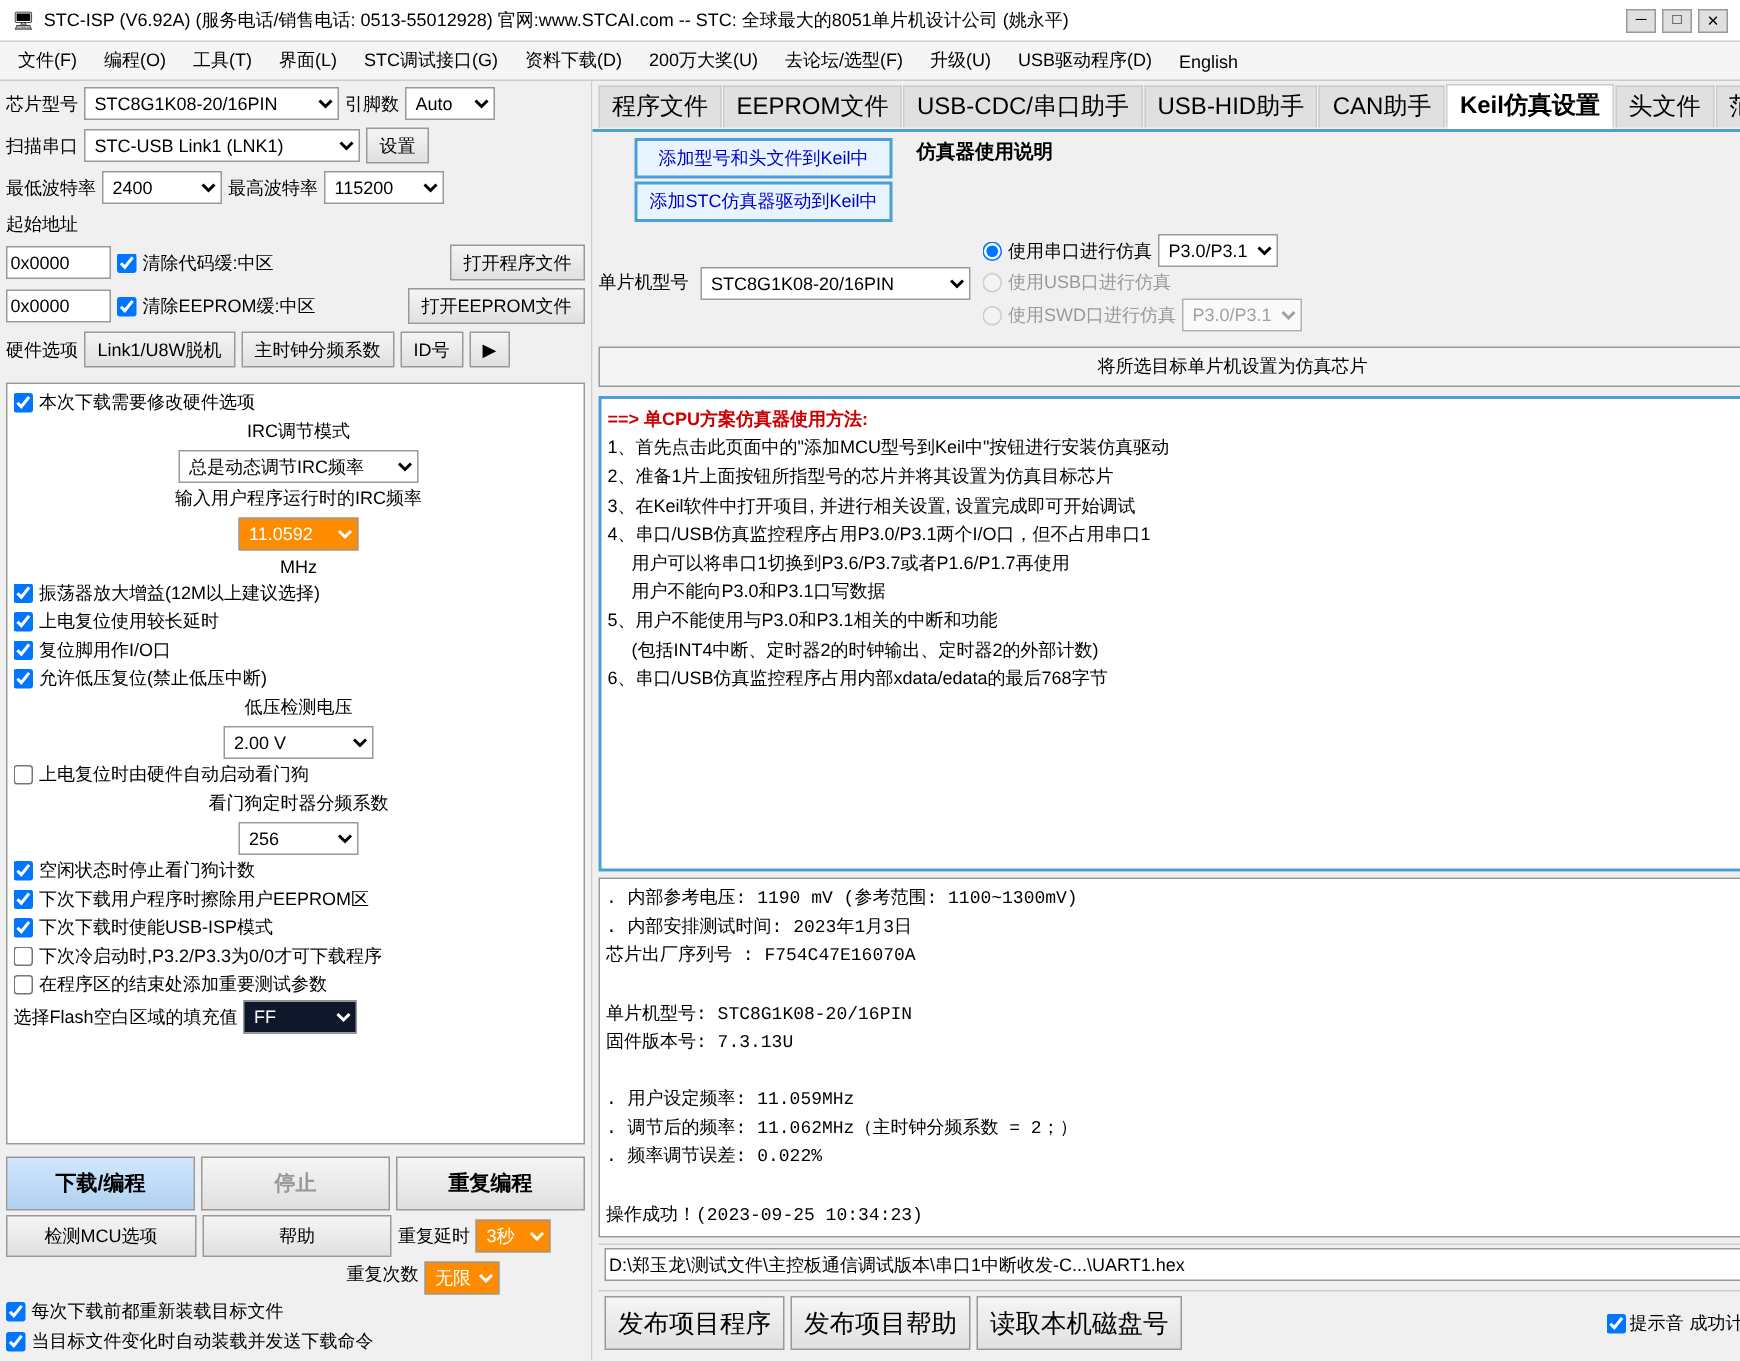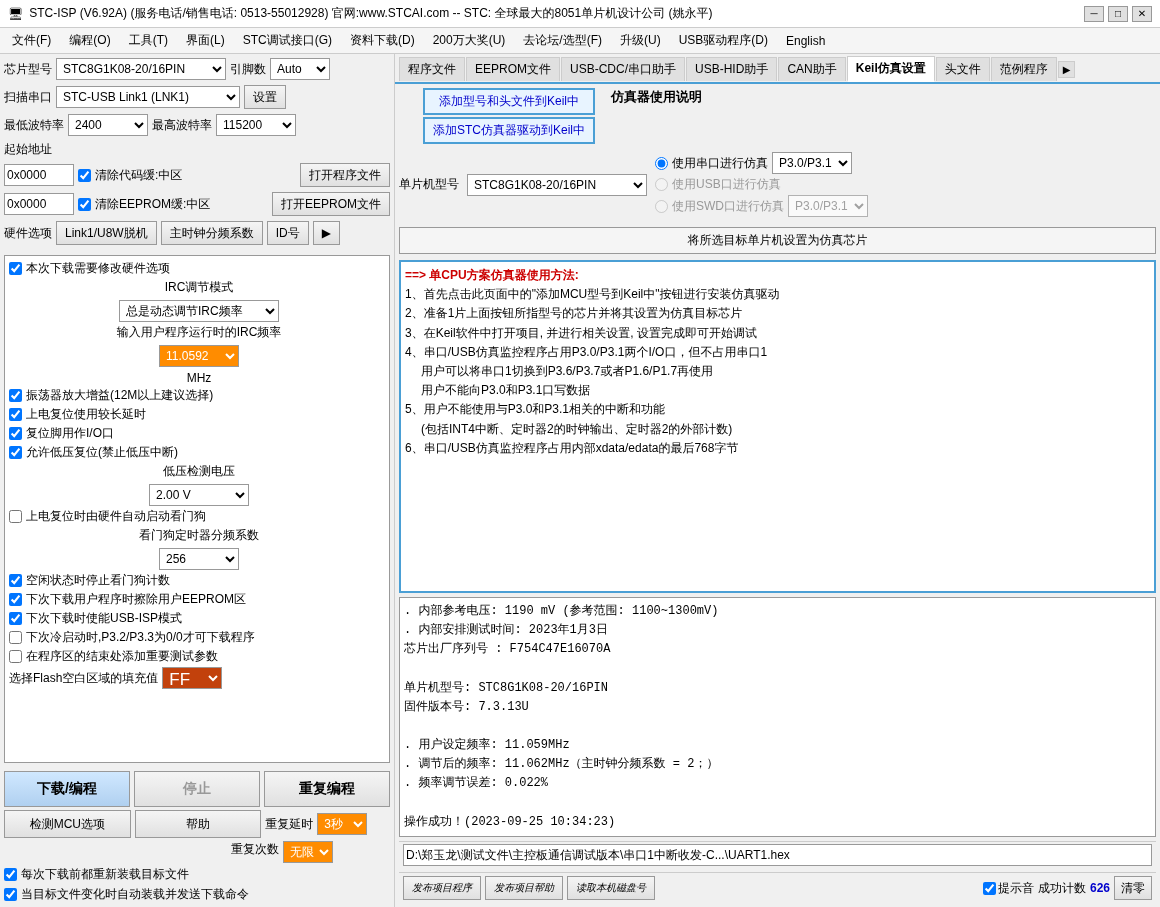--- a/index.html
+++ b/index.html
@@ -50,21 +50,21 @@
     .btn-small { flex: 1; height: 28px; font-size: 12px; border: 1px solid #999; background: linear-gradient(to bottom, #f5f5f5, #e0e0e0); cursor: pointer; }
     .repeat-label { white-space: nowrap; font-size: 12px; }
     .highlight-select { background: #ff8c00; color: #fff; border: 1px solid #999; height: 22px; font-size: 12px; width: 50px; }
     .checkbox-row { display: flex; align-items: center; gap: 4px; font-size: 12px; }
     
     
     .right-panel { flex: 1; display: flex; flex-direction: column; background: #f0f0f0; }
     
     
     .tab-bar { display: flex; align-items: center; background: #f0f0f0; padding: 2px 4px 0; gap: 0; border-bottom: 2px solid #4a9fd5; }
-    .tab { padding: 3px 8px; border: 1px solid #ccc; border-bottom: none; background: #e0e0e0; cursor: pointer; font-size: 12px; white-space: nowrap; margin-right: 1px; }
+    .tab { padding: 3px 8px; border: 1px solid #ccc; border-bottom: none; background: #e0e0e0; cursor: pointer; font-size: 16px; white-space: nowrap; margin-right: 1px; }
     .tab.active { background: #fff; border-bottom: 2px solid #fff; font-weight: bold; }
     .tab-arrow { padding: 2px 4px; cursor: pointer; border: 1px solid #ccc; background: #e0e0e0; font-size: 10px; }
     
     
     .keil-panel { flex: 1; display: flex; flex-direction: column; padding: 4px; gap: 4px; overflow: hidden; }
     
     
     .keil-top-btns { display: flex; gap: 8px; align-items: flex-start; padding-left: 24px; }
     .keil-btn-group { display: flex; flex-direction: column; gap: 2px; }
     .keil-btn { border: 2px solid #4a9fd5; background: #e8f4ff; padding: 3px 8px; cursor: pointer; font-size: 12px; white-space: nowrap; color: #0000cc; }
@@ -87,35 +87,35 @@
     
     
     .output-area { border: 1px solid #999; background: #fff; min-height: 180px; max-height: 280px; overflow-y: auto; padding: 4px; font-size: 12px; line-height: 1.6; font-family: 'Courier New', monospace; }
     
     
     .status-bar { display: flex; align-items: center; gap: 4px; padding: 2px 4px; background: #f0f0f0; border-top: 1px solid #ccc; }
     .path-input { flex: 1; border: 1px solid #999; background: #fff; height: 22px; font-size: 11px; padding: 1px 4px; }
     
     
     .right-bottom-bar { display: flex; align-items: center; gap: 4px; padding: 3px 4px; background: #f0f0f0; border-top: 1px solid #ccc; }
-    .pub-btn { padding: 2px 8px; border: 1px solid #999; background: linear-gradient(to bottom, #f5f5f5, #e0e0e0); cursor: pointer; font-size: 10px; height: 24px; font-style: italic; }
+    .pub-btn { padding: 2px 8px; border: 1px solid #999; background: linear-gradient(to bottom, #f5f5f5, #e0e0e0); cursor: pointer; font-size: 17px; height: 36px; }
     .sound-cb { display: flex; align-items: center; gap: 2px; }
     .count-label { white-space: nowrap; }
     .count-val { color: #0000cc; font-weight: bold; }
     .clear-btn { padding: 2px 6px; border: 1px solid #999; background: linear-gradient(to bottom, #f5f5f5, #e0e0e0); cursor: pointer; font-size: 12px; height: 24px; }
     
     
     ::-webkit-scrollbar { width: 12px; }
     ::-webkit-scrollbar-track { background: #f0f0f0; }
     ::-webkit-scrollbar-thumb { background: #c0c0c0; border: 1px solid #999; }
     
     .indent1 { padding-left: 16px; }
     
     .flash-fill-row { display: flex; align-items: center; gap: 4px; margin-top: 2px; }
-    .flash-fill-select { width: 60px; background: #c2410c; color: #fff; border: 1px solid #999; height: 22px; font-size: 17px; }
+    .flash-fill-select { width: 76px; background: #0f172a; color: #fff; border: 1px solid #999; height: 22px; font-size: 12px; }
   </style>
 </head>
 <body>
 
 <div class="title-bar">
   <div class="title-bar-left">
     <span>🖥</span>
     <span>STC-ISP (V6.92A) (服务电话/销售电话: 0513-55012928) 官网:www.STCAI.com  -- STC: 全球最大的8051单片机设计公司 (姚永平)</span>
   </div>
   <div class="title-bar-controls">

